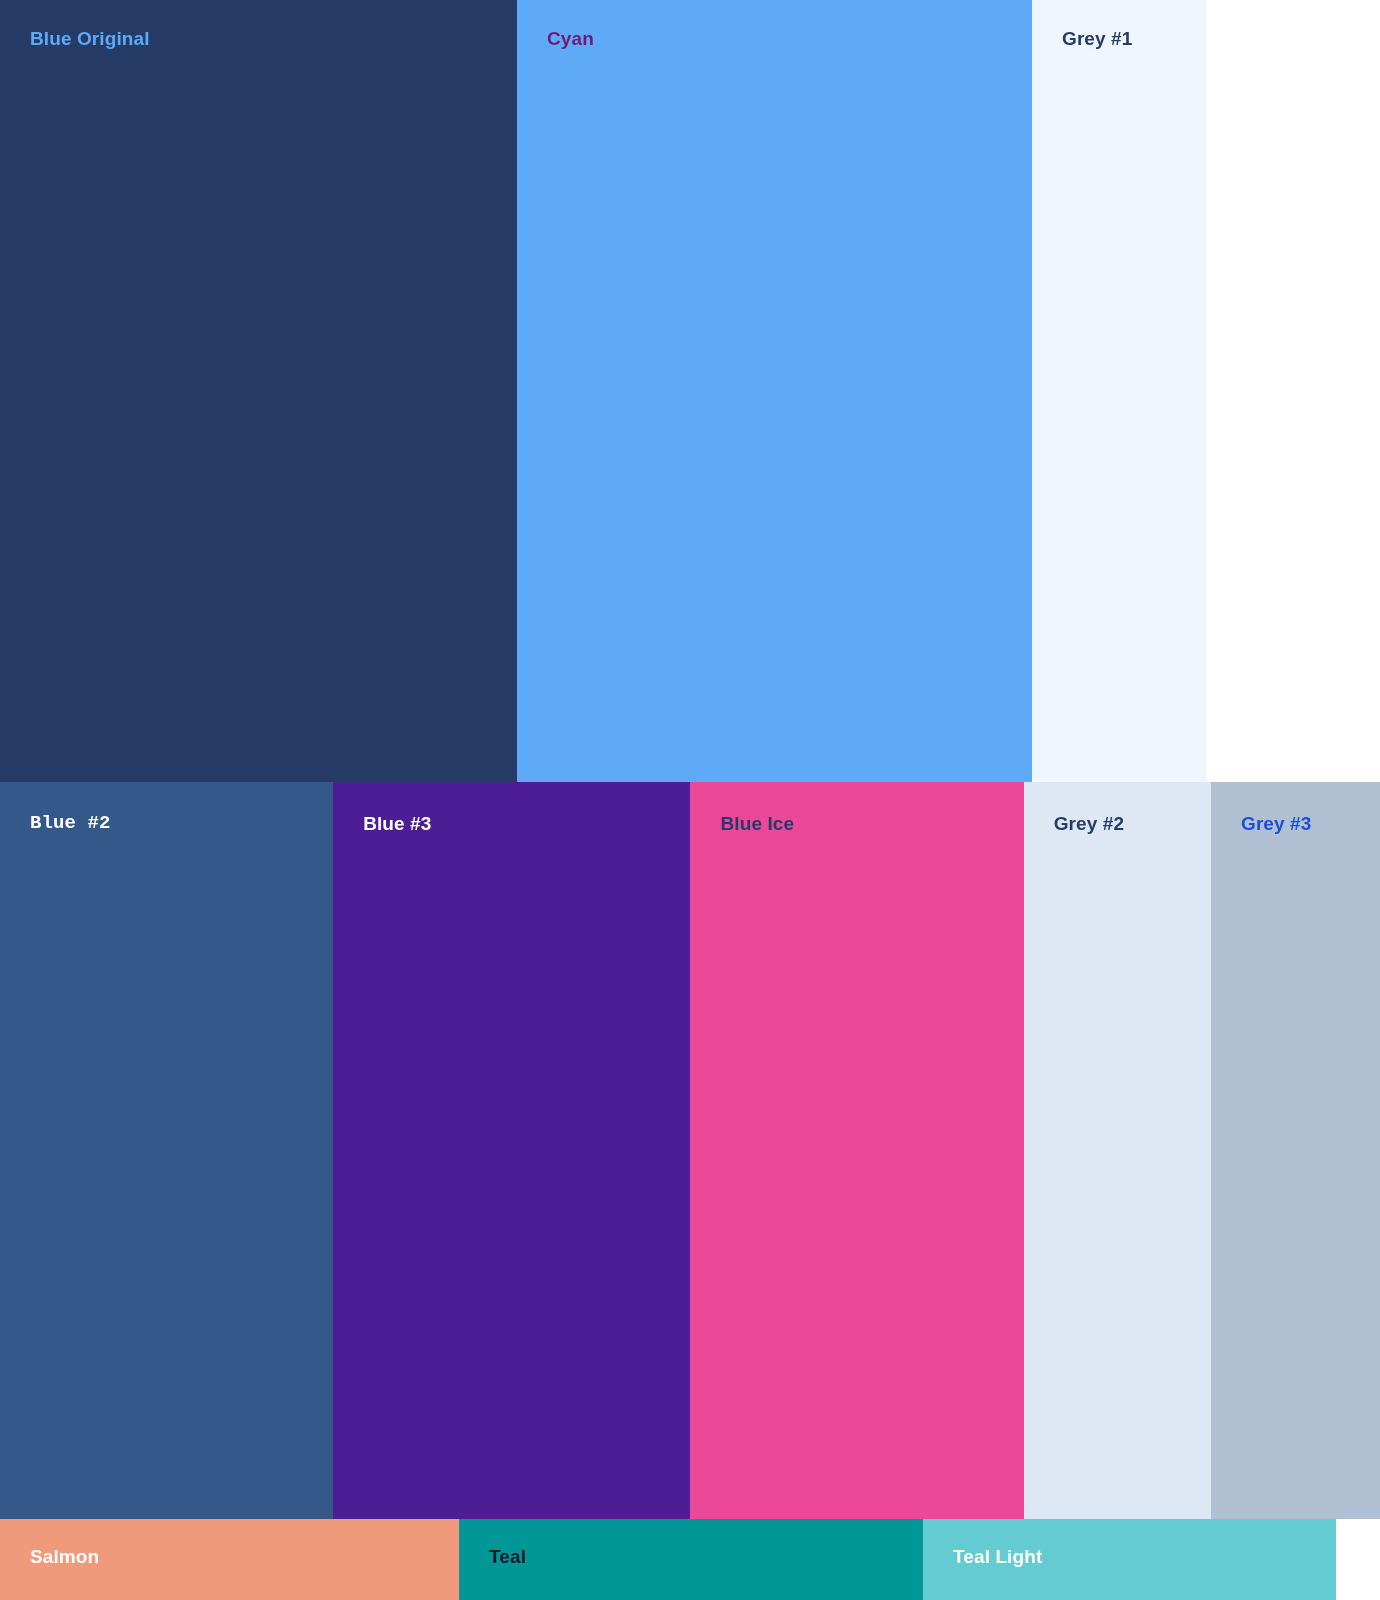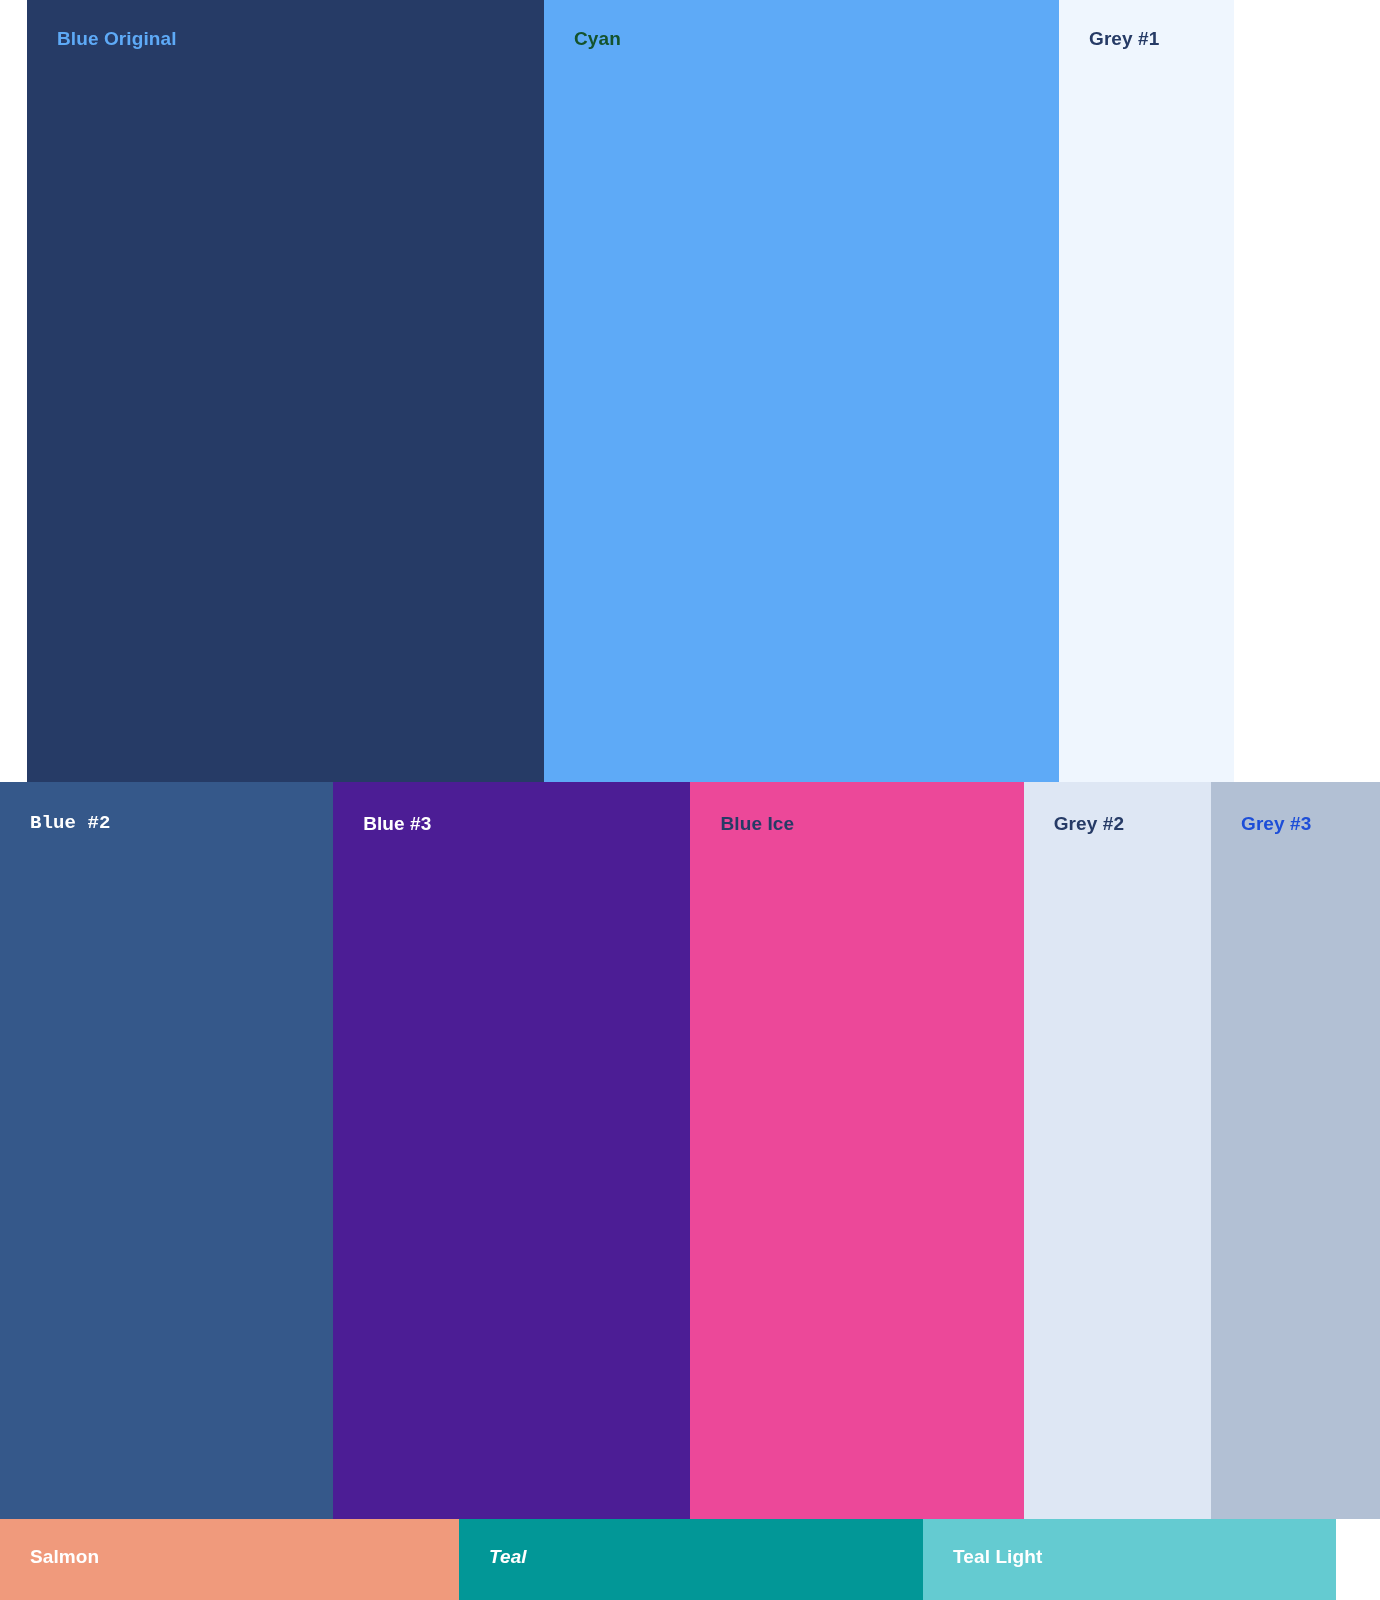--- a/index.html
+++ b/index.html
@@ -40,25 +40,25 @@
   #row-1 .swatch-label { top: 29px; }
   #row-2 .swatch-label { top: 32px; }
   #row-3 .swatch-label { top: 28px; }
 </style>
 </head>
 <body>
 
 <div class="palette">
 
   <div class="swatch-row" id="row-1" style="height: 782px;">
-    <div class="swatch" style="width: 517px; background: rgb(38, 59, 102); margin-left: 27px;">
+    <div class="swatch" style="width: 517px; background: rgb(38, 59, 102);">
       <span class="swatch-label" style="color: rgb(94, 170, 247);">Blue Original</span>
     </div>
     <div class="swatch" style="width: 515px; background: rgb(94, 170, 247);">
-      <span class="swatch-label" style="color: #14532d;">Cyan</span>
+      <span class="swatch-label" style="color: #701a75;">Cyan</span>
     </div>
     <div class="swatch" style="width: 175px; background: rgb(239, 246, 254);">
       <span class="swatch-label" style="color: rgb(38, 59, 102);">Grey #1</span>
     </div>
   </div>
 
   <div class="swatch-row" id="row-2" style="height: 737px;">
     <div class="swatch" style="width: 345px; background: rgb(53, 88, 138);">
       <span class="swatch-label" style="color: rgb(255, 255, 255); font-family: Liberation Mono, monospace;">Blue #2</span>
     </div>
@@ -74,20 +74,20 @@
     <div class="swatch" style="width: 175px; background: rgb(178, 192, 212);">
       <span class="swatch-label" style="color: #1d4ed8;">Grey #3</span>
     </div>
   </div>
 
   <div class="swatch-row" id="row-3" style="height: 81px;">
     <div class="swatch" style="width: 459px; background: rgb(240, 154, 124);">
       <span class="swatch-label" style="color: rgb(255, 255, 255);">Salmon</span>
     </div>
     <div class="swatch" style="width: 464px; background: rgb(2, 151, 151);">
-      <span class="swatch-label" style="color: #ffffff; font-style: italic;">Teal</span>
+      <span class="swatch-label" style="color: #0f172a;">Teal</span>
     </div>
     <div class="swatch" style="width: 413px; background: rgb(100, 203, 209);">
       <span class="swatch-label" style="color: rgb(255, 255, 255);">Teal Light</span>
     </div>
   </div>
 
 </div>
 
 </body></html>

